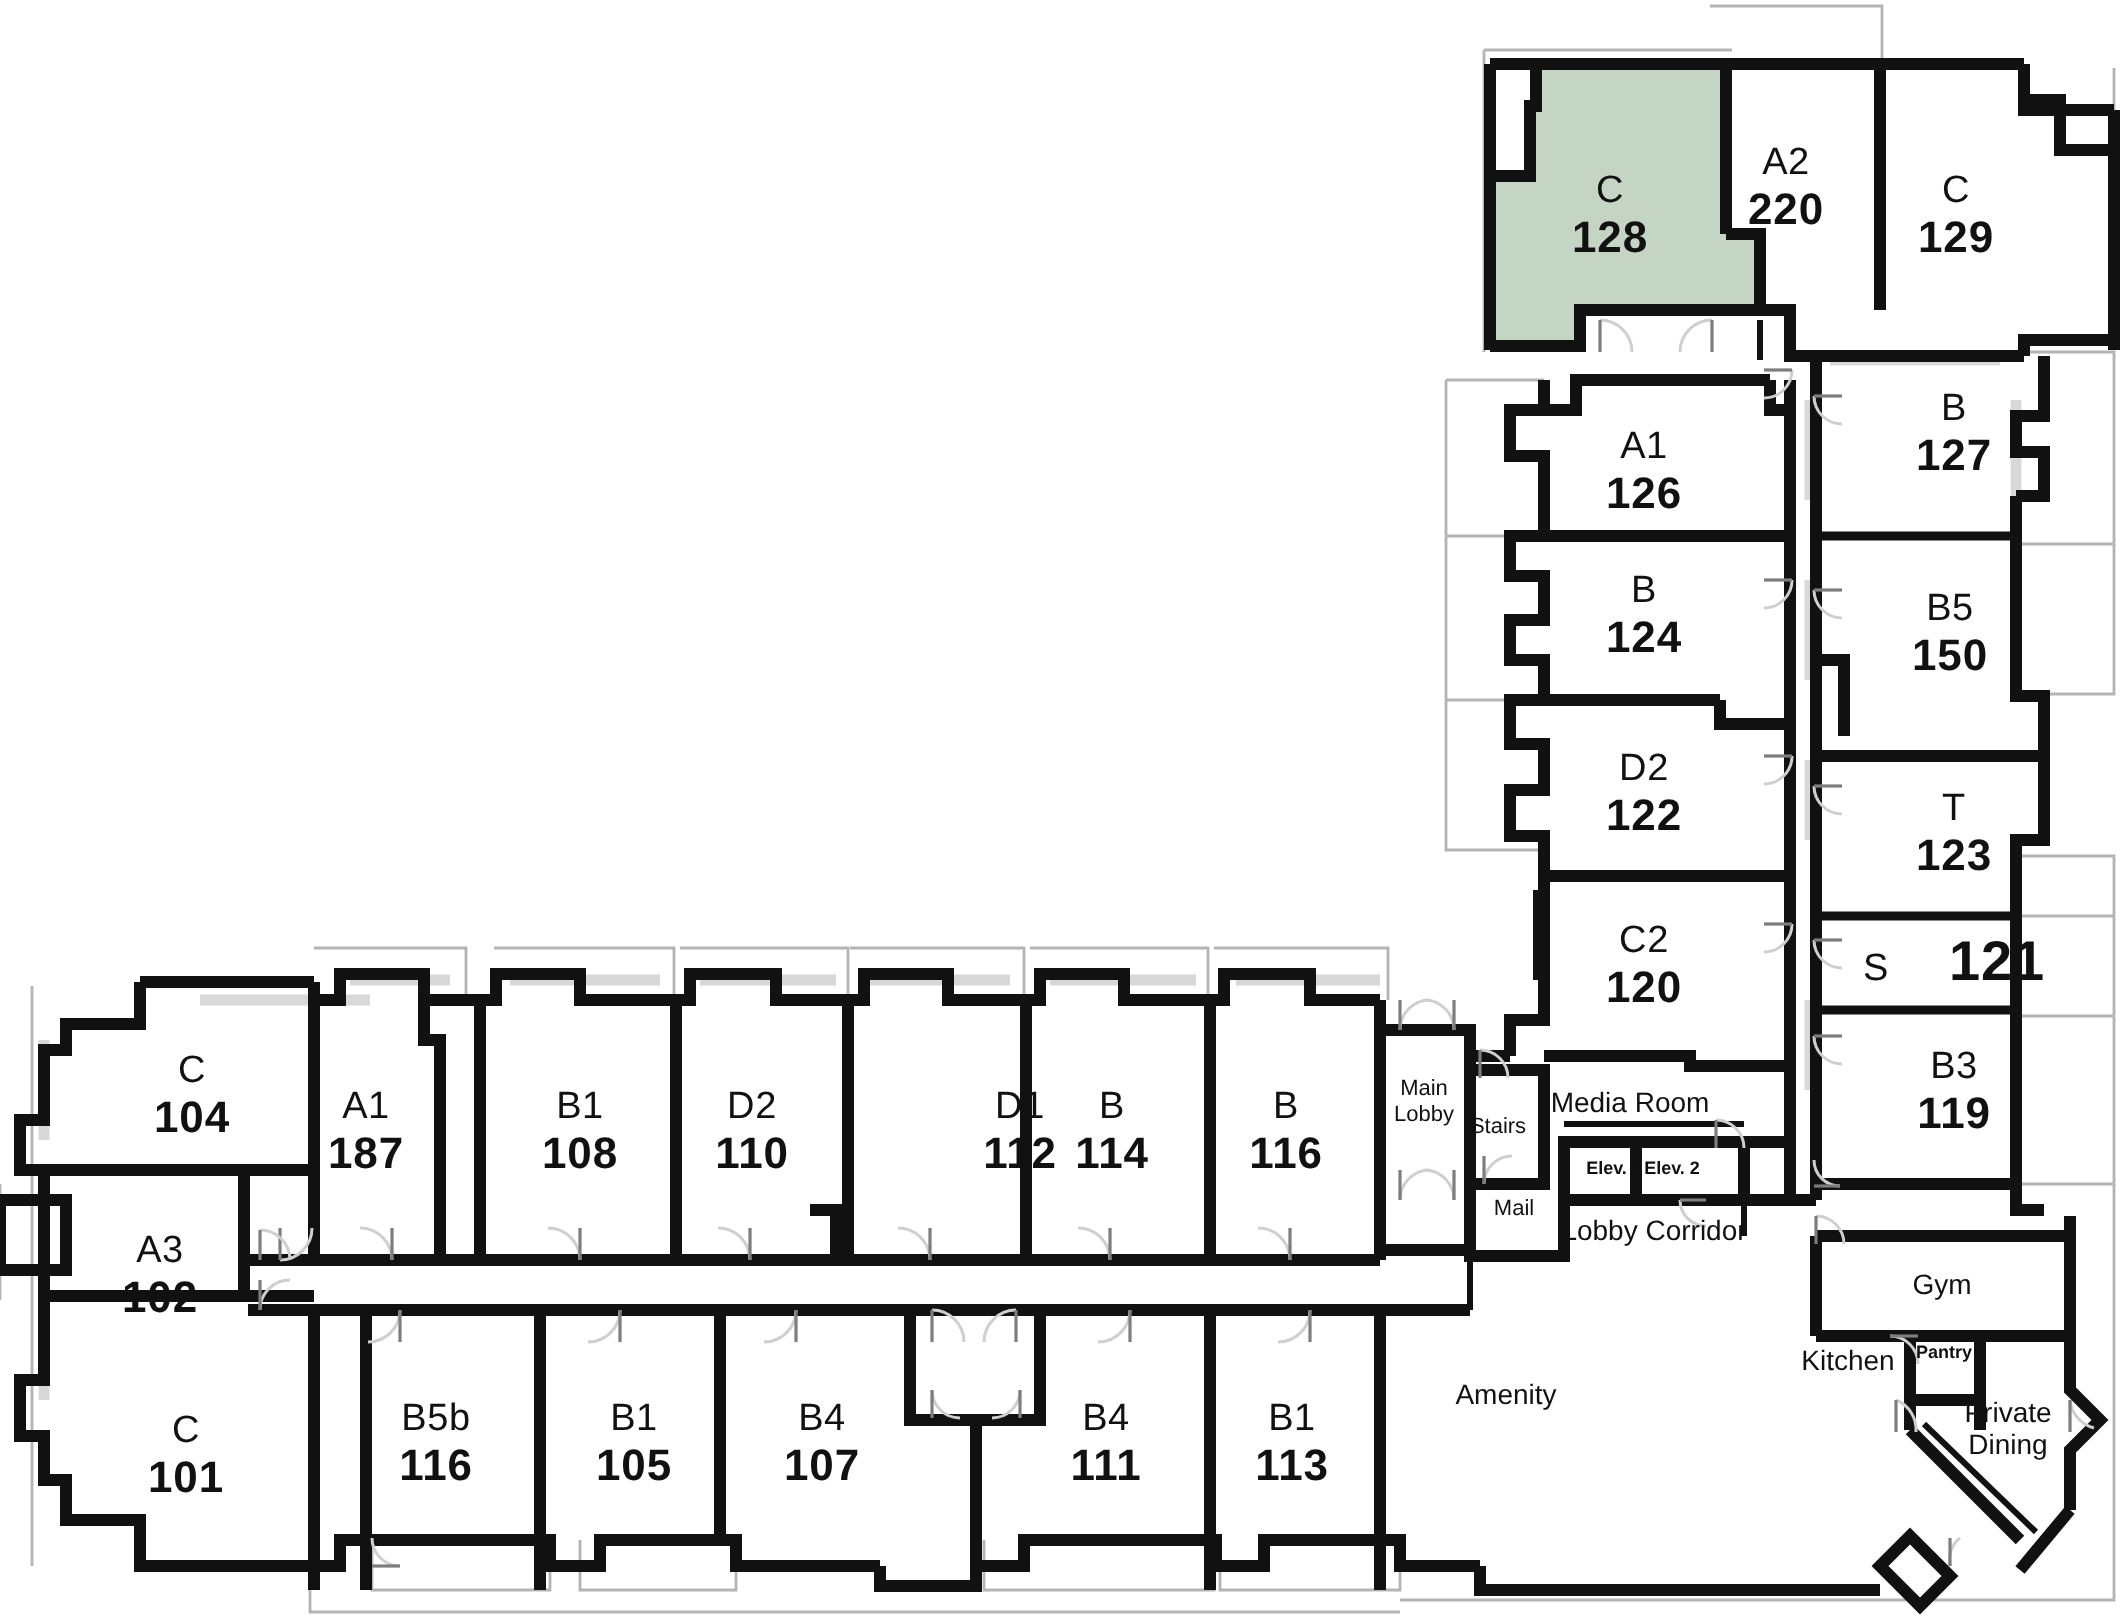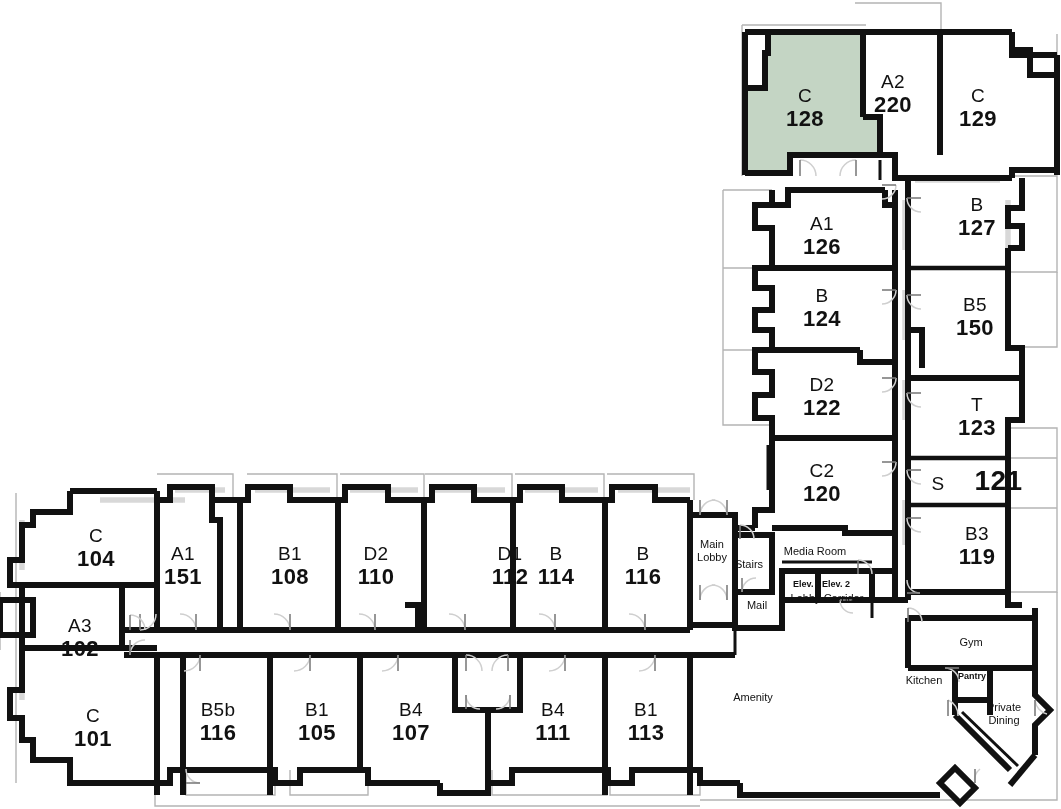--- a/index.html
+++ b/index.html
@@ -67,21 +67,21 @@
     display: inline;
     vertical-align: baseline;
   }
   .label.inline .type { font-size: 19px; margin-right: 5px; }
   .label.inline .num  { font-size: 28px; margin-left: 25px; }
 
   .room-label {
     position: absolute;
     text-align: center;
     color: #111111;
-    font-size: 11px;
+    font-size: 14px;
     font-weight: 400;
     line-height: 1.15;
     white-space: pre-line;
     transform: translate(-50%, -50%);
     pointer-events: none;
   }
   .room-label.tiny { font-size: 9px; font-weight: 700; }
   .room-label.small { font-size: 11px; }
 </style>
 </head>
@@ -471,21 +471,21 @@
       <div class="label" style="left: 96px; top: 548px;">
         <span class="type">C</span>
         <span class="num">104</span>
       </div>
       <div class="label" style="left: 317px; top: 722px;">
         <span class="type">B1</span>
         <span class="num">105</span>
       </div>
       <div class="label" style="left: 183px; top: 566px;">
         <span class="type">A1</span>
-        <span class="num">151</span>
+        <span class="num">187</span>
       </div>
       <div class="label" style="left: 411px; top: 722px;">
         <span class="type">B4</span>
         <span class="num">107</span>
       </div>
       <div class="label" style="left: 290px; top: 566px;">
         <span class="type">B1</span>
         <span class="num">108</span>
       </div>
       <div class="label" style="left: 376px; top: 566px;">
@@ -560,21 +560,21 @@
     </div>
 
   <div id="room-labels">
       <div class="room-label small" style="left: 712px; top: 551px;">Main
 Lobby</div>
       <div class="room-label small" style="left: 749px; top: 564px;">Stairs</div>
       <div class="room-label small" style="left: 757px; top: 605px;">Mail</div>
       <div class="room-label" style="left: 815px; top: 551px;">Media Room</div>
       <div class="room-label tiny" style="left: 801px; top: 584px; padding-left: 12px;">Elev. 1</div>
       <div class="room-label tiny" style="left: 836px; top: 584px;">Elev. 2</div>
-      <div class="room-label" style="left: 827px; top: 598px;">Lobby Corridor</div>
+      <div class="room-label" style="left: 827px; top: 615px;">Lobby Corridor</div>
       <div class="room-label" style="left: 753px; top: 697px;">Amenity</div>
       <div class="room-label" style="left: 971px; top: 642px;">Gym</div>
       <div class="room-label" style="left: 924px; top: 680px;">Kitchen</div>
       <div class="room-label tiny" style="left: 972px; top: 676px; text-align: right;">Pantry</div>
       <div class="room-label" style="left: 1004px; top: 714px;">Private
 Dining</div>
     </div>
 </div>
 
 </body></html>

